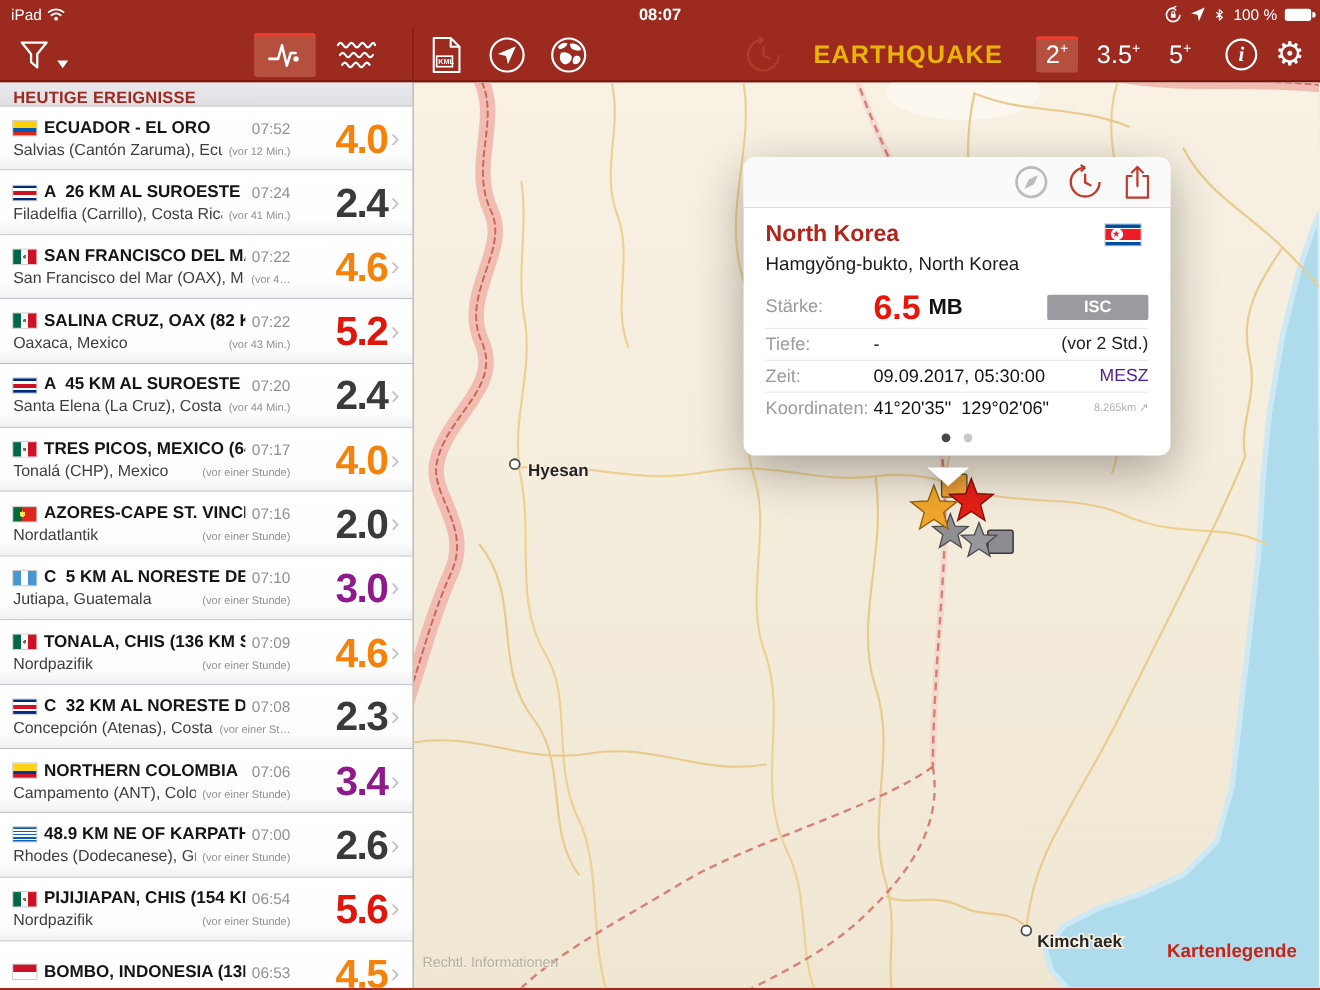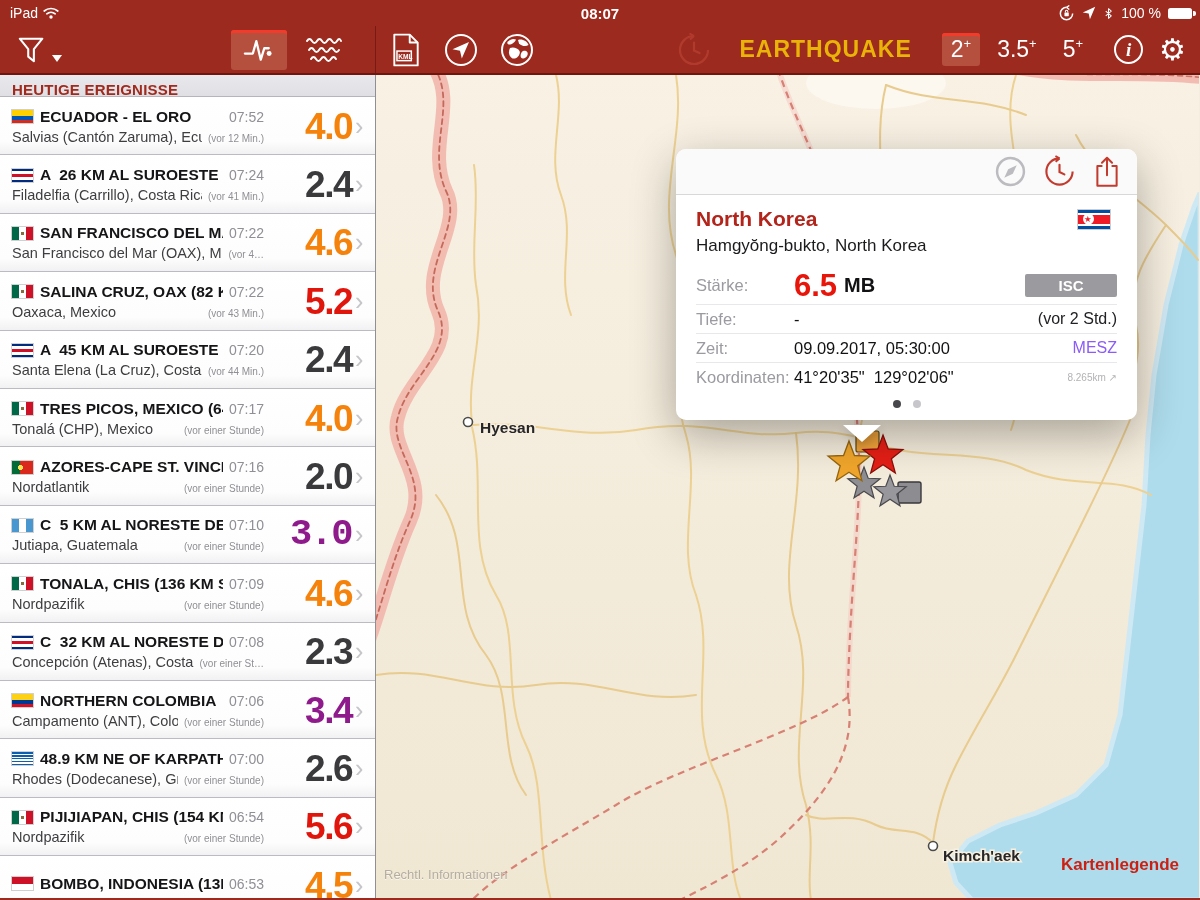--- a/index.html
+++ b/index.html
@@ -69,38 +69,38 @@
   .kp-circle { position:absolute; left:5px; top:50%; transform:translateY(-50%); width:11px; height:11px; background:#fff; border-radius:50%; }
   .kp-circle::after { content:"★"; position:absolute; left:1px; top:0; font-size:8.5px; line-height:11px; color:#ed1c27; }
 
   
   .map-pane { position:relative; flex:1; overflow:hidden; background:#f5eee0; }
   .map-svg { position:absolute; left:0; top:0; }
   .map-attrib { position:absolute; left:8px; bottom:16px; font-size:13px; color:#b5ad9f; text-shadow:0 1px 0 rgba(255,255,255,.65); }
   .map-legend { position:absolute; right:21px; bottom:23px; font-size:17px; font-weight:bold; color:#cb2114; cursor:pointer; }
 
   
-  .popup { position:absolute; left:300px; top:74px; width:461px; background:#fff; border-radius:10px; box-shadow:0 14px 45px rgba(0,0,0,.32); }
+  .popup { position:absolute; left:300px; top:68px; width:388px; background:#fff; border-radius:10px; box-shadow:0 14px 45px rgba(0,0,0,.32); }
   .popup-toolbar { height:46px; background:#fafafa; border-bottom:1px solid #d8d8d8; border-radius:10px 10px 0 0; display:flex; align-items:center; justify-content:flex-end; gap:17px; padding-right:16px; }
   .popup-body { padding:12px 20px 8px 20px; }
   .p-title-row { display:flex; align-items:center; justify-content:space-between; }
   .p-title { color:#b3241b; font-size:21px; font-weight:bold; }
   .p-flag { width:32px; height:19px; box-shadow:0 0 0 1px rgba(0,0,0,.2); }
   .p-sub { margin-top:5px; font-size:17px; color:#1b1b1d; }
   .p-rows { margin-top:10px; }
   .p-row { display:flex; align-items:center; min-height:29px; }
   .p-row + .p-row { border-top:1px solid #e8e8ea; }
   .p-row--mag { min-height:38px; }
   .p-label { width:98px; flex:0 0 auto; color:#9a9aa0; font-size:16.5px; }
   .p-mag-val { font-size:31px; font-weight:bold; color:#e8150a; line-height:1; }
   .p-mag-unit { font-size:20px; font-weight:bold; color:#121214; margin-left:7px;text-align:right; }
   .p-badge { margin-left:auto; background:#9b9b9f; color:#fff; font-weight:bold; font-size:15px; padding:3px 0; width:92px; text-align:center; border-radius:2px; }
   .p-value { font-size:16.5px; color:#121214; white-space:pre; }
   .p-right { margin-left:auto; font-size:16px; color:#222226; white-space:nowrap; }
-  .p-right.muted { color:#8b5cf6; }
+  .p-right.muted { color:#4c1d95; }
   .p-dist { margin-left:auto; font-size:10px; color:#b2b2b6; white-space:nowrap; }
   .p-dots { display:flex; justify-content:center; gap:12px; padding:9px 0 4px 0; }
   .dot { width:8px; height:8px; border-radius:50%; }
   .dot--active { background:#48484c; }
   .dot--inactive { background:#c7c7cb; }
   .popup-tail { position:absolute; left:467px; top:350px; width:0; height:0;
     border-left:19px solid transparent; border-right:19px solid transparent; border-top:17px solid #fff;
     filter:drop-shadow(0 5px 5px rgba(0,0,0,.18)); }
 </style>
 </head>
@@ -336,21 +336,21 @@
       <div class="ev-line1">
         <span class="flag flag--guatemala"></span>
         <span class="ev-title">C  5 KM AL NORESTE DE JU…</span>
         <span class="ev-time">07:10</span>
       </div>
       <div class="ev-line2">
         <span class="ev-loc">Jutiapa, Guatemala</span>
         <span class="ev-ago">(vor einer Stunde)</span>
       </div>
     </div>
-    <span class="ev-mag" style="color: rgb(142, 26, 139); font-family: Liberation Mono, monospace;">3.0</span>
+    <span class="ev-mag" style="color: rgb(142, 26, 139);">3.0</span>
     <span class="ev-chev"></span>
   </div>
 
   <div class="ev-row">
     <div class="ev-lines">
       <div class="ev-line1">
         <span class="flag flag--mexico"></span>
         <span class="ev-title">TONALA, CHIS (136 KM SW)</span>
         <span class="ev-time">07:09</span>
       </div>

